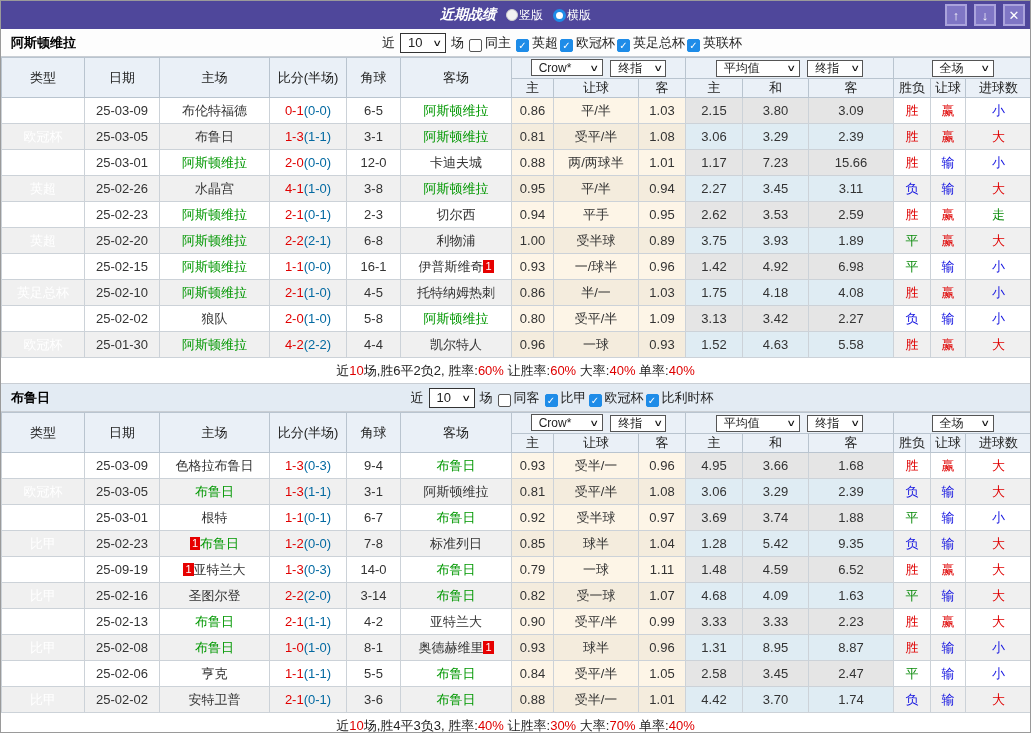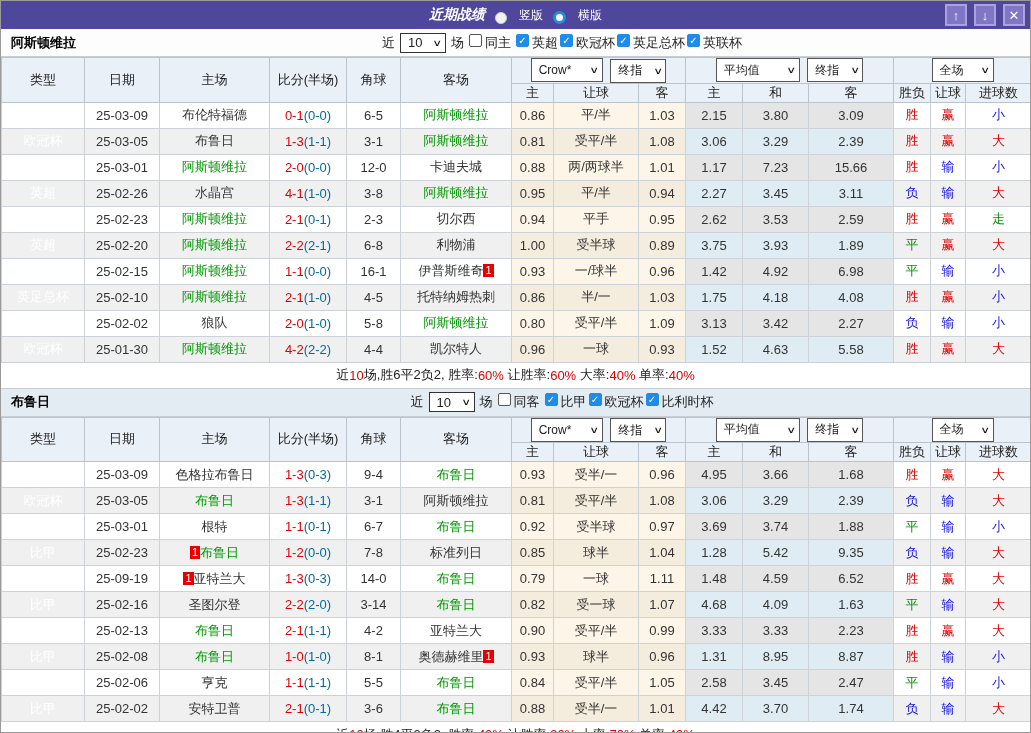--- a/index.html
+++ b/index.html
@@ -3,46 +3,46 @@
 <meta charset="utf-8">
 <style>
   * { margin:0; padding:0; box-sizing:border-box; }
   body { font-family:"Liberation Sans","DejaVu Sans",sans-serif; background:#fff; }
   .window { width:1031px; height:733px; border:1px solid #9a9a9a; background:#fff; overflow:hidden; }
 
   
   .titlebar { height:28px; background:#4f479b; color:#fff; display:flex; align-items:center; justify-content:center; position:relative; }
   .title-group { display:flex; align-items:center; gap:10px; }
   .window-title { font-size:14px; font-weight:bold;font-style:italic; }
-  .radio-label { display:inline-flex; align-items:flex-end; gap:12px; font-size:12px; cursor:pointer; }
+  .radio-label { display:inline-flex; align-items:center; gap:1px; font-size:12px; cursor:pointer; }
   .radio { width:12px; height:12px; border-radius:50%; background:#f2f2f2; border:1px solid #cfcfcf; display:inline-block; }
   .radio.selected { width:13px; height:13px; background:#fff; border:3px solid #1e8ce8; }
   .tb-buttons { position:absolute; right:5px; top:3px; display:flex; gap:7px; }
   .tb-btn { width:22px; height:22px; background:#7f76c5; border:2px solid #aaa3dc; color:#fff; font-weight:bold; font-size:13px; display:flex; align-items:center; justify-content:center; cursor:pointer; }
 
   
   .filter-bar { height:28px; display:flex; align-items:center; position:relative; font-size:13px; color:#222; border-bottom:1px solid #c9ced4; background:#fdfdfd; }
   .filter-bar.alt { background:#e3ebf3; }
   .team-name { position:absolute; left:10px; font-weight:bold; font-size:13px; color:#000; }
   .filter-controls { margin:0 auto; display:flex; align-items:center; gap:5px; padding-left:95px; }
   .sel { display:inline-flex; align-items:center; justify-content:space-between; gap:7px; background:#fff; border:1px solid #333; height:20px; padding:0 4px 0 7px; font-size:13px; cursor:pointer; }
   .sel .arr { font-size:9px; color:#111; transform:scaleX(1.5); }
-  .cb-label { display:inline-flex; align-items:flex-start; gap:3px; cursor:pointer; }
+  .cb-label { display:inline-flex; align-items:flex-end; gap:3px; cursor:pointer; }
   .cb { width:13px; height:13px; border:1px solid #555; background:#fff; display:inline-block; border-radius:2px; }
   .cb.checked { background:#1e8ce8; border-color:#1e8ce8; color:#fff; font-size:10px; line-height:12px; text-align:center; font-weight:bold; }
   .league-filters { display:inline-flex; align-items:center; gap:0; }
   .league-filters label { margin-right:2px; }
 
   
   table { border-collapse:collapse; table-layout:fixed; width:100%; font-size:13px; }
   th, td { border:1px solid #ccd2d8; text-align:center; white-space:nowrap; overflow:hidden; }
   thead th { background:#eaf0f7; font-weight:normal; color:#222; border-color:#b9c4cf; }
   thead tr.dd-row th { height:21px; }
   thead tr.lbl-row th { height:18px; }
-  .dd-cell .sel { height:24px; font-size:12px; margin:0 2px; border-color:#555; }
+  .dd-cell .sel { height:17px; font-size:12px; margin:0 2px; border-color:#555; }
   tbody td { height:26px; color:#333; }
   tr.odd td { background:#fff; }
   tr.even td { background:#f0f0f0; }
   tr.odd td.col-odds { background:#fdf5e7; }
   tr.even td.col-odds { background:#f4ecdd; }
   tr.odd td.col-avg { background:#e5e5e5; }
   tr.even td.col-avg { background:#dfecf3; }
   td.lg { color:#fff; }
   .lg-red { background:#ff3434; }
   .lg-orange { background:#ff5800; }

